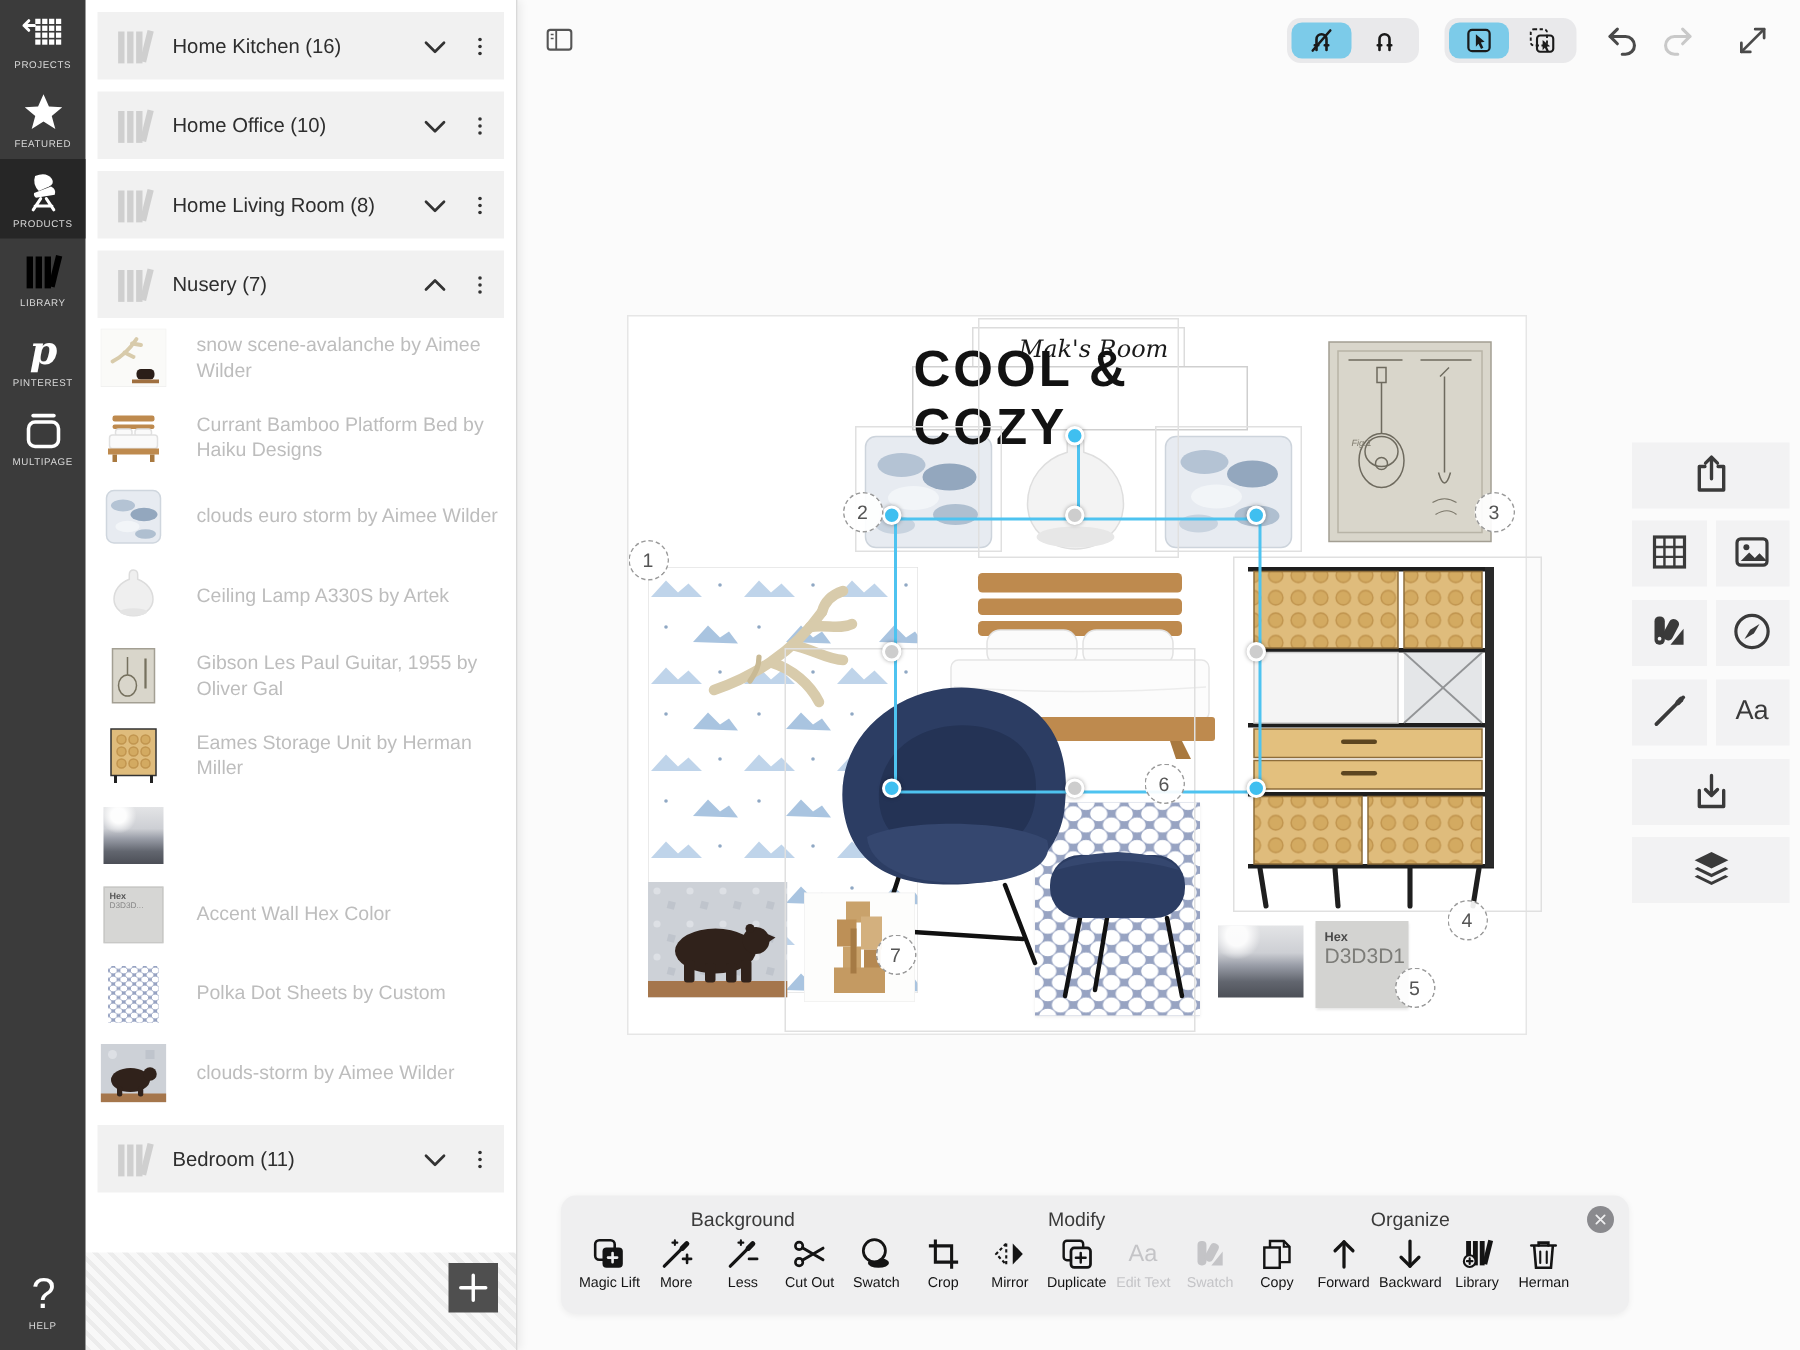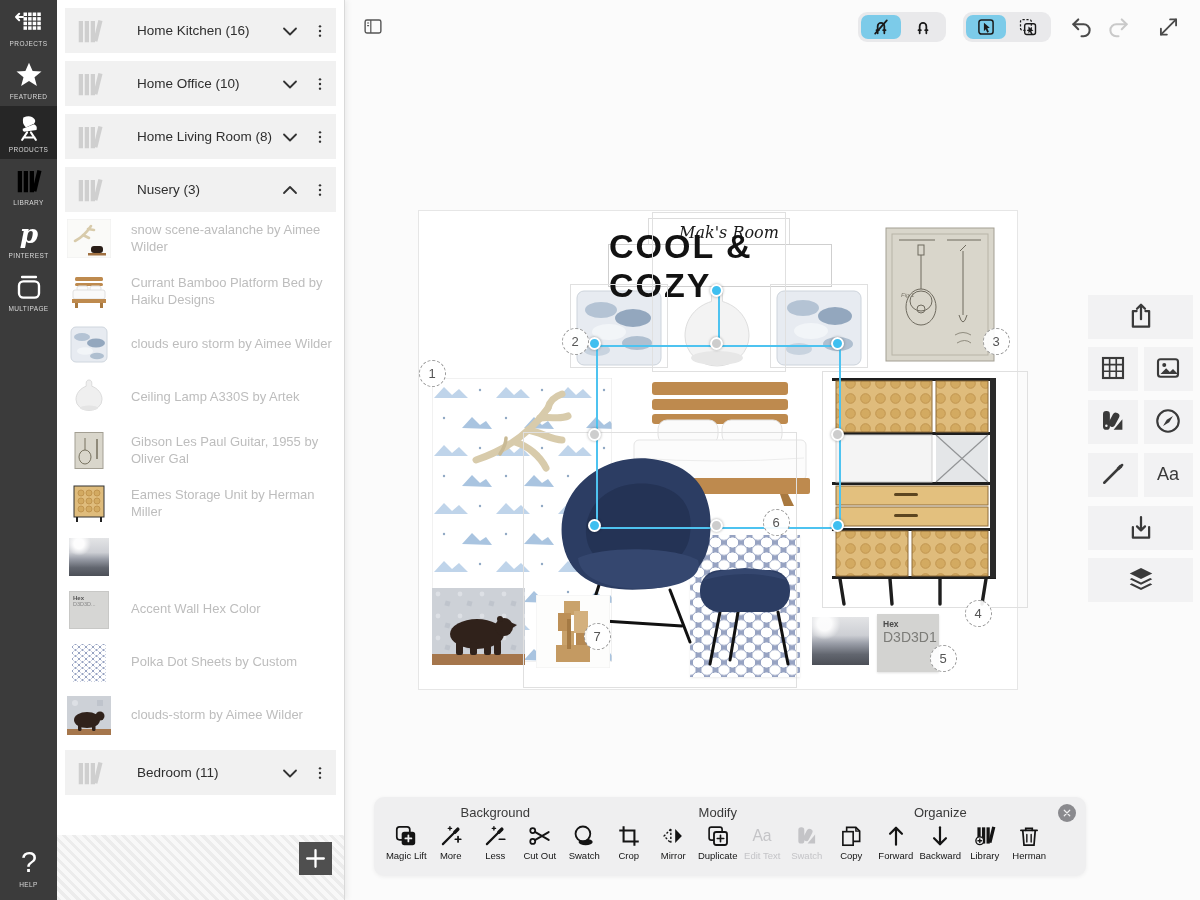--- a/index.html
+++ b/index.html
@@ -19,21 +19,21 @@
   #rail-help { position:absolute; bottom:6px; left:0; }
 
   
   #library-panel { position:absolute; left:57px; top:0; width:288px; height:900px;
     background:#FFFFFF; z-index:30; border-right:1px solid #D9D9D9;
     box-shadow:2px 0 6px rgba(0,0,0,.07); }
   .folder-row { position:relative; margin:8px 8px 0 8px; height:45px; background:#F1F1F1;
     display:flex; align-items:center; cursor:pointer; }
   .folder-books { width:34px; height:30px; margin-left:8px; color:#CFCFCF; }
   .folder-books svg { width:100%; height:100%; }
-  .folder-label { margin-left:30px; font-size:13.5px; color:#2E2E2E; flex:1; }
+  .folder-label { margin-left:8px; font-size:13.5px; color:#2E2E2E; flex:1; }
   .folder-chevron { width:24px; height:24px; margin-right:10px; color:#333; cursor:pointer; }
   .folder-chevron svg { width:100%; height:100%; }
   .folder-kebab { width:16px; height:24px; margin-right:8px; color:#333; cursor:pointer; }
   .folder-kebab svg { width:100%; height:100%; }
   .product-row { display:flex; align-items:center; padding:7px 6px 7px 10px; min-height:52px;
     cursor:pointer; }
   .th { width:44px; height:39px; flex:0 0 44px; display:flex; align-items:center;
     justify-content:center; overflow:hidden; }
   .th svg { width:100%; height:100%; display:block; }
   .product-label { margin-left:20px; font-size:13px; line-height:1.3; color:#BDBDBD; }
@@ -283,21 +283,21 @@
         </div>
         <div class="folder-row">
           <div class="folder-books"><svg viewBox="0 0 24 24">
               <g fill="currentColor">
     <rect x="3" y="4" width="3.4" height="17"></rect>
                 <rect x="7.8" y="4" width="3.4" height="17"></rect>
     <rect x="12.6" y="4" width="3.4" height="17"></rect>
     <rect x="16.6" y="3.4" width="3.4" height="17" transform="rotate(14 18.3 11.9)"></rect>
               </g>
             </svg></div>
-    <span class="folder-label">Nusery (3)</span>
+    <span class="folder-label">Nusery (7)</span>
     <div class="folder-chevron"><svg viewBox="0 0 24 24">
               <path d="M6 15 L12 9 L18 15" stroke="currentColor" stroke-width="1.8" fill="none" stroke-linecap="round" stroke-linejoin="round"></path>
             </svg></div>
     <div class="folder-kebab"><svg viewBox="0 0 24 24">
               <g fill="currentColor">
                 <circle cx="12" cy="5" r="1.8"></circle>
                 <circle cx="12" cy="12" r="1.8"></circle>
                 <circle cx="12" cy="19" r="1.8"></circle>
               </g>
             </svg></div>

